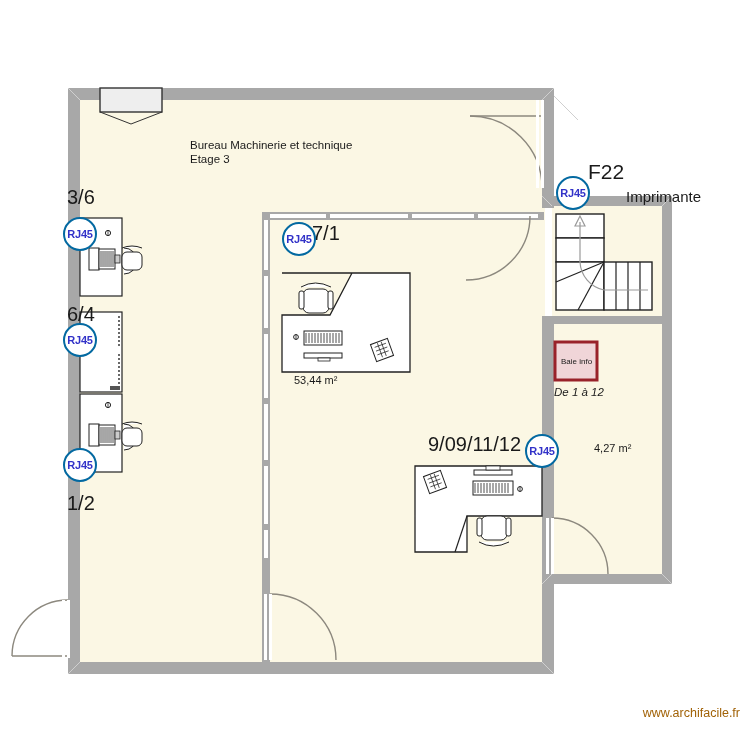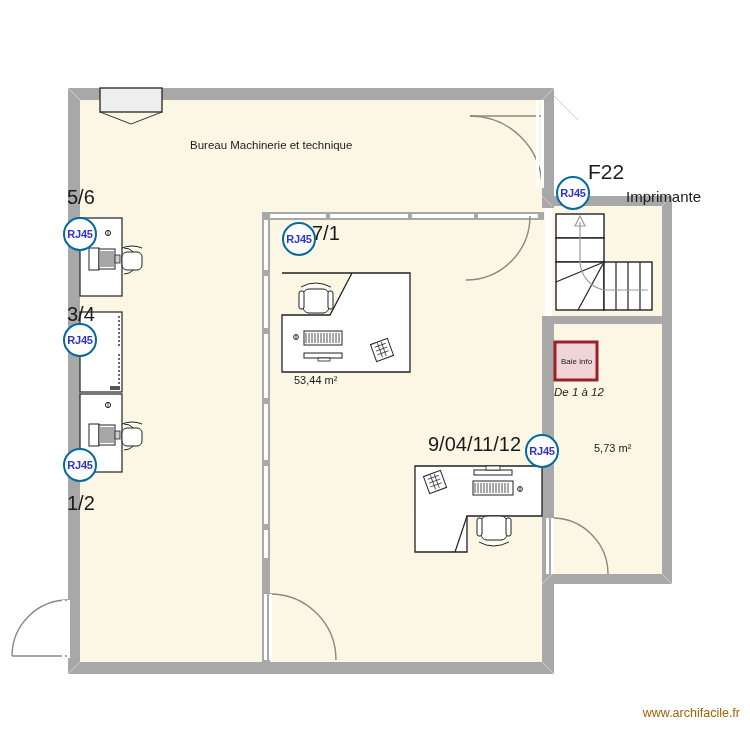--- a/index.html
+++ b/index.html
@@ -356,43 +356,44 @@
     </g>
 
     <rect x="555" y="342" width="42" height="38" fill="#f0d5d8" stroke="#99222a" stroke-width="3"></rect>
 
   </svg>
 
   
 
   <div class="ov lbl-title" style="left:190px; top:138px;">
     <div>Bureau Machinerie et technique</div>
+    <div>Etage 3</div>
   </div>
 
-  <div class="ov lbl-room" style="left:67px; top:186px;">5/6</div>
-
-  <div class="ov lbl-room" style="left:67px; top:303px;">3/4</div>
+  <div class="ov lbl-room" style="left:67px; top:186px;">3/6</div>
+
+  <div class="ov lbl-room" style="left:67px; top:303px;">6/4</div>
 
   <div class="ov lbl-room" style="left:67px; top:492px;text-align:right;">1/2</div>
 
   <div class="ov lbl-room" style="left:312px; top:222px;">7/1</div>
 
-  <div class="ov lbl-room" style="left:428px; top:433px;">9/04/11/12</div>
+  <div class="ov lbl-room" style="left:428px; top:433px;">9/09/11/12</div>
 
   <div class="ov lbl-f22" style="left:588px; top:160px;">F22</div>
 
   <div class="ov lbl-small" style="left:626px; top:188px;">Imprimante</div>
 
   <div class="ov lbl-baie" style="left:561px; top:357px;">Baie info</div>
 
   <div class="ov lbl-de" style="left:554px; top:386px;">De 1 à 12</div>
 
   <div class="ov lbl-area" style="left:286px; top:374px;">53,44 m²</div>
 
-  <div class="ov lbl-area" style="left:586px; top:442px;">5,73 m²</div>
+  <div class="ov lbl-area" style="left:586px; top:442px;">4,27 m²</div>
 
   
   <div class="rj45" style="left:63px; top:217px;">RJ45</div>
 
   <div class="rj45" style="left:63px; top:323px;">RJ45</div>
 
   <div class="rj45" style="left:63px; top:448px;">RJ45</div>
 
   <div class="rj45" style="left:282px; top:222px;">RJ45</div>
 

